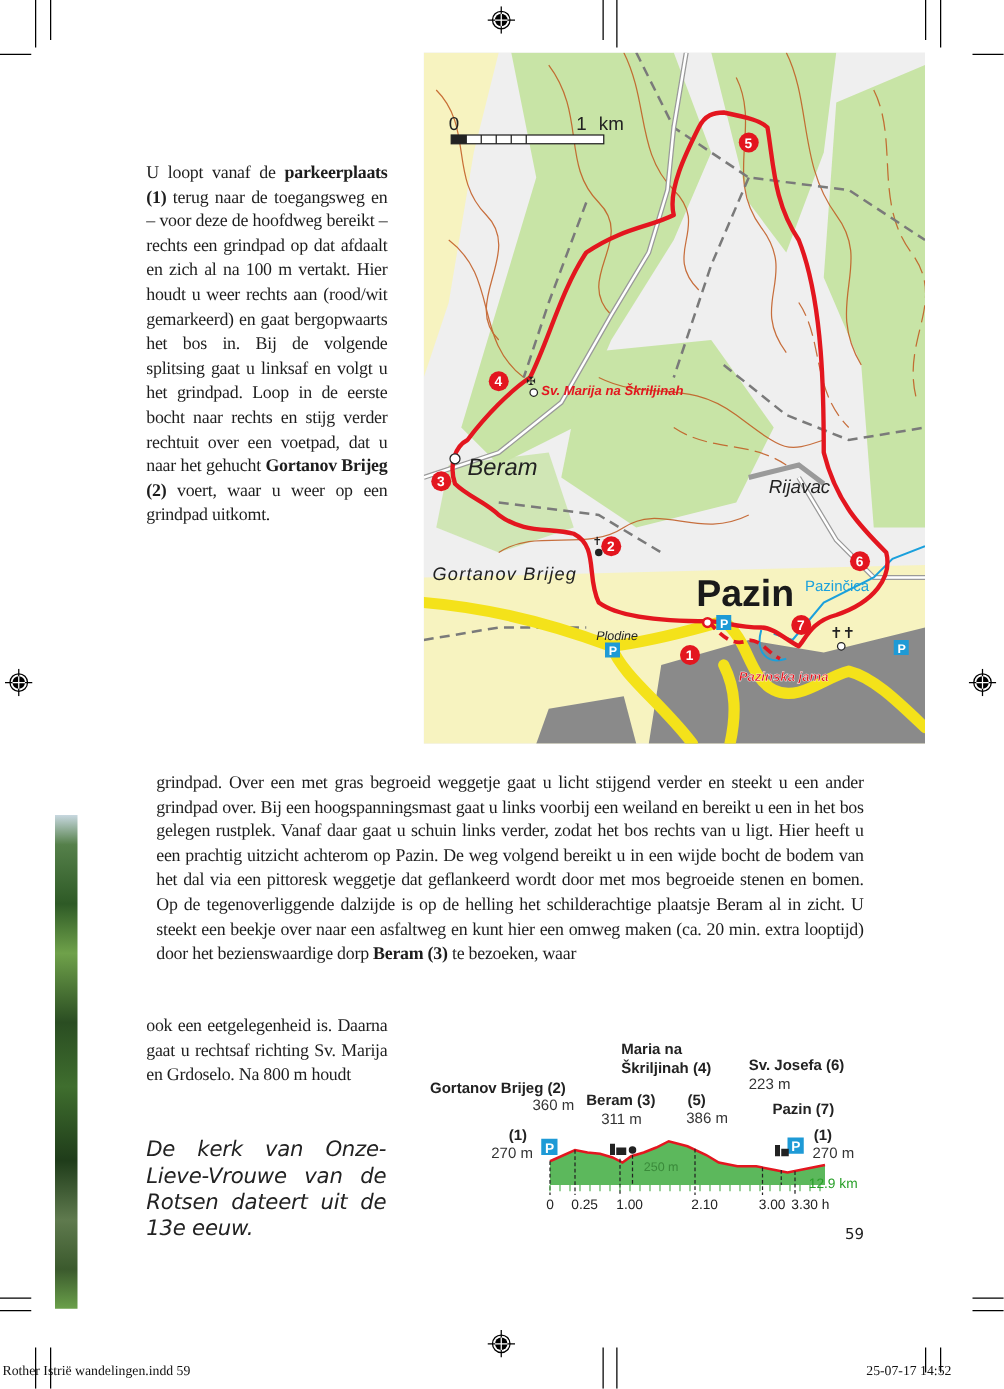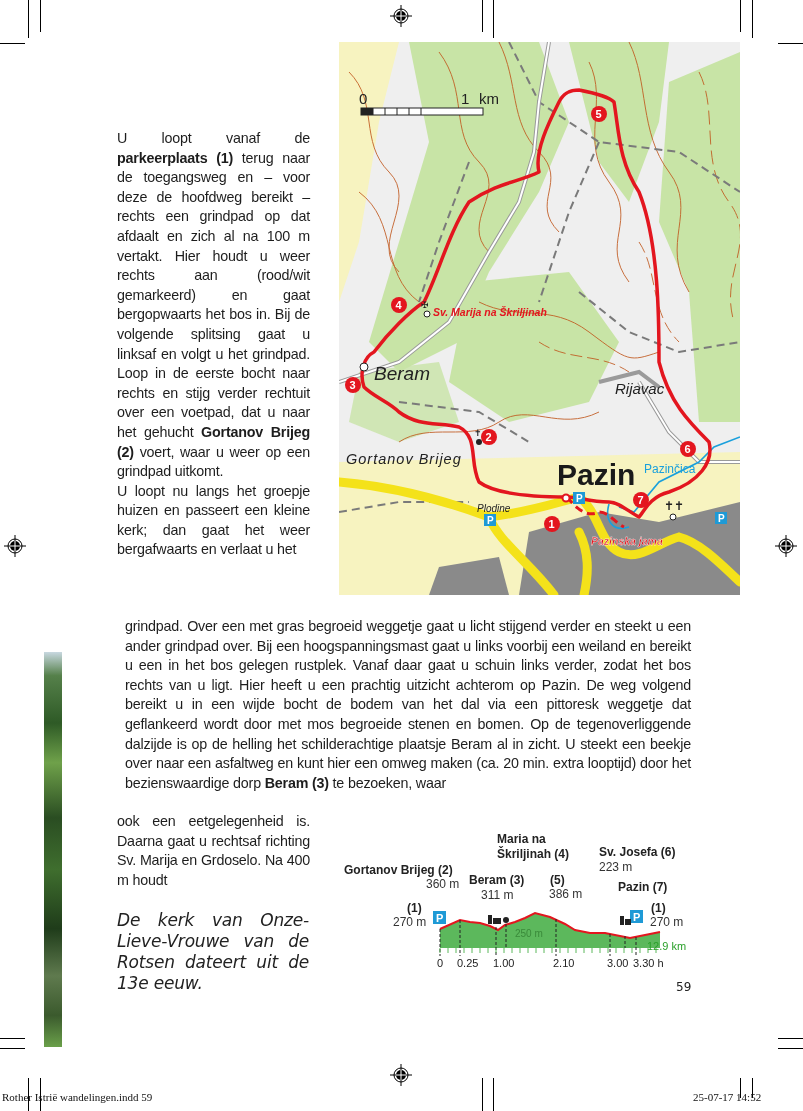--- a/index.html
+++ b/index.html
@@ -1,19 +1,19 @@
 <!DOCTYPE html>
 <html><head>
 <meta charset="utf-8">
 <style>
   html,body{margin:0;padding:0;background:#fff;}
   body{width:803px;height:1111px;position:relative;overflow:hidden;font-family:"DejaVu Sans",sans-serif;color:#1a1a1a;}
   .crop{position:absolute;background:#000;}
   .reg{position:absolute;width:22px;height:22px;}
-  .body-text{position:absolute;font-family:Liberation Sans, sans-serif;font-size:14.3px;line-height:19.6px;text-align:justify;color:#1d1d1d;letter-spacing:-0.2px;}
+  .body-text{position:absolute;font-family:Liberation Serif, serif;font-size:14.3px;line-height:19.6px;text-align:justify;color:#1d1d1d;letter-spacing:-0.2px;}
   .body-text p{margin:0;}
   .body-text b{font-weight:bold;}
   #col1{left:117px;top:129px;width:193px;}
   #full{left:125px;top:617px;width:566px;}
   #col2{left:117px;top:812px;width:193px;}
   .caption{position:absolute;left:117px;top:910px;width:192px;font-size:17px;line-height:21px;font-style:italic;text-align:justify;color:#222;letter-spacing:-0.2px;}
   .pagenum{position:absolute;left:676px;top:980px;font-size:12px;color:#222;}
   .slug{position:absolute;top:1091px;font-family:Liberation Serif, serif;font-size:11px;color:#111;}
   #map{position:absolute;left:339px;top:42px;width:401px;height:553px;overflow:hidden;background:#efefef;}
   #photo{position:absolute;left:44px;top:652px;width:18px;height:395px;background:linear-gradient(180deg,#c8d8e0 0%,#55804a 6%,#2e5a26 18%,#6fa14a 28%,#2a4d22 42%,#3f6e2e 55%,#1f3c1a 70%,#5f7a4e 82%,#3b5a2d 92%,#6aa04a 100%);}
@@ -73,29 +73,28 @@
     <line x1="0" y1="11" x2="22" y2="11" stroke="#000"></line>
     <line x1="11" y1="0" x2="11" y2="22" stroke="#000"></line>
     <line x1="6" y1="11" x2="16" y2="11" stroke="#fff"></line>
     <line x1="11" y1="6" x2="11" y2="16" stroke="#fff"></line>
   </svg>
 
 <div id="photo"></div>
 
 <div id="col1" class="body-text">
   <p id="p1"><span>U loopt vanaf de </span><b>parkeerplaats (1)</b><span> terug naar de toegangsweg en – voor deze de hoofdweg bereikt – rechts een grindpad op dat afdaalt en zich al na 100 m vertakt. Hier houdt u weer rechts aan (rood/wit gemarkeerd) en gaat bergopwaarts het bos in. Bij de volgende splitsing gaat u linksaf en volgt u het grindpad. Loop in de eerste bocht naar rechts en stijg verder rechtuit over een voetpad, dat u naar het gehucht </span><b>Gortanov Brijeg (2)</b><span> voert, waar u weer op een grindpad uitkomt.</span></p>
-  <p>U loopt nu langs het groepje huizen en passeert een kleine kerk; dan gaat het weer bergafwaarts en verlaat u het</p>
 </div>
 
 <div id="full" class="body-text">
   <p id="pfull"><span>grindpad. Over een met gras begroeid weggetje gaat u licht stijgend verder en steekt u een ander grindpad over. Bij een hoogspanningsmast gaat u links voorbij een weiland en bereikt u een in het bos gelegen rustplek. Vanaf daar gaat u schuin links verder, zodat het bos rechts van u ligt. Hier heeft u een prachtig uitzicht achterom op Pazin. De weg volgend bereikt u in een wijde bocht de bodem van het dal via een pittoresk weggetje dat geflankeerd wordt door met mos begroeide stenen en bomen. Op de tegenoverliggende dalzijde is op de helling het schilderachtige plaatsje Beram al in zicht. U steekt een beekje over naar een asfaltweg en kunt hier een omweg maken (ca. 20 min. extra looptijd) door het bezienswaardige dorp </span><b>Beram (3)</b><span> te bezoeken, waar</span></p>
 </div>
 
 <div id="col2" class="body-text">
-  <p>ook een eetgelegenheid is. Daarna gaat u rechtsaf richting Sv. Marija en Grdoselo. Na 400 m houdt</p>
+  <p>ook een eetgelegenheid is. Daarna gaat u rechtsaf richting Sv. Marija en Grdoselo. Na 800 m houdt</p>
 </div>
 
 <div class="caption">De kerk van Onze-Lieve-Vrouwe van de Rotsen dateert uit de 13e eeuw.</div>
 
 <div id="map">
   <svg width="401" height="553" viewBox="0 0 401 553">
 
     <path d="M0,0 L60,0 L40,80 L20,200 L0,260 Z" fill="#f7f3c0"></path>
     <path d="M0,420 L401,410 L401,553 L0,553 Z" fill="#f7f3c0"></path>
 

